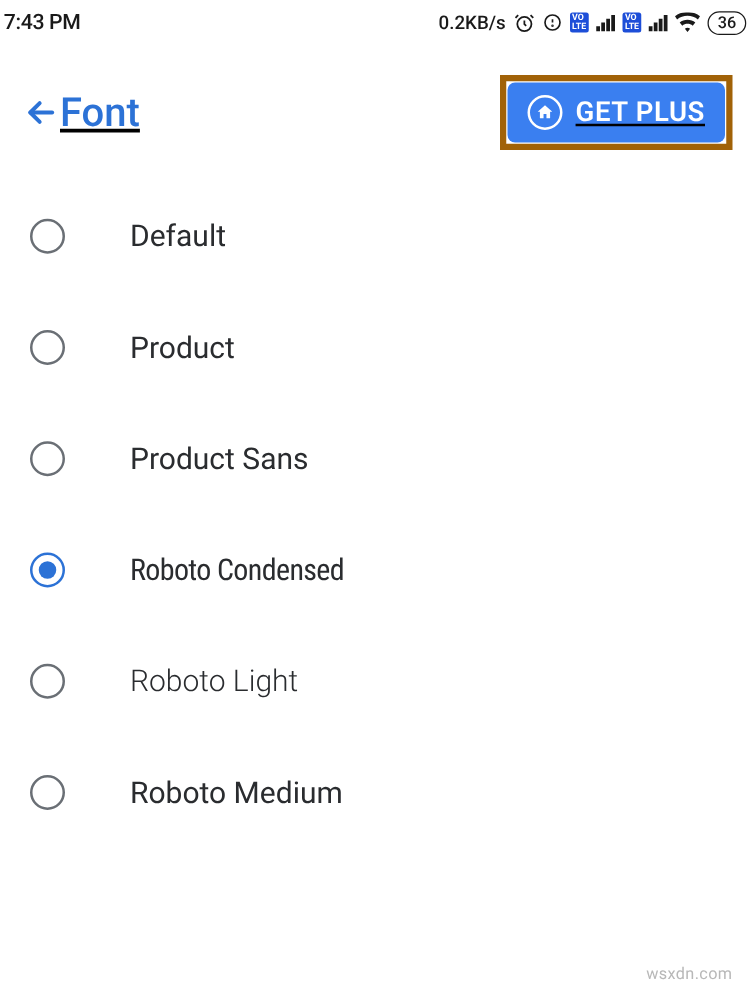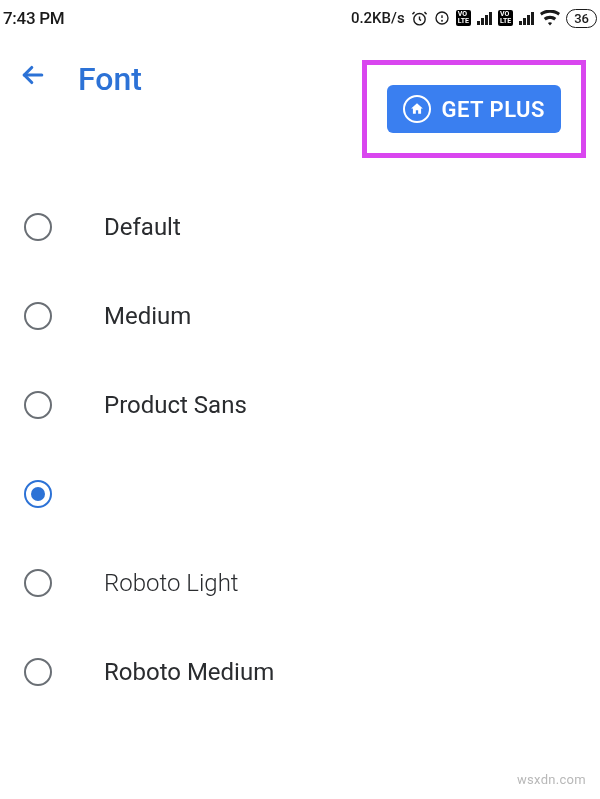--- a/index.html
+++ b/index.html
@@ -44,37 +44,37 @@
     }
     .battery {
       border: 1.5px solid #1a1a1a;
       border-radius: 10px;
       padding: 1px 7px;
       font-size: 13px;
       font-weight: 500;
     }
     .app-header {
       display: flex;
-      align-items: flex-start;
+      align-items: center;
       padding: 24px 18px 18px 18px;
-      gap: 30px;
+      text-decoration: underline;
     }
     .back-arrow {
       color: #2c72d6;
       display: flex;
     }
     .title {
       color: #2c72d6;
       font-size: 32px;
       font-weight: 500;
       flex: 1;
     }
     .get-plus-wrap {
-      border: 5px solid #d946ef;
-      padding: 20px;
+      border: 5px solid #a16207;
+      padding: 1px;
       margin-right: -4px;
     }
     .get-plus-btn {
       background: #3a7ff0;
       color: #fff;
       border: none;
       border-radius: 6px;
       padding: 10px 16px;
       font-size: 22px;
       font-weight: 600;
@@ -152,21 +152,21 @@
     }
     .signal-bars span {
       width: 3px;
       background: #1a1a1a;
     }
     .signal-bars span:nth-child(1){height:4px}
     .signal-bars span:nth-child(2){height:7px}
     .signal-bars span:nth-child(3){height:10px}
     .signal-bars span:nth-child(4){height:13px}
     .lte-badge {
-      background: #000000;
+      background: #1d4ed8;
       color: #fff;
       font-size: 7px;
       font-weight: 700;
       padding: 1px 2px;
       border-radius: 2px;
       line-height: 1;
     }
   </style>
 </head>
 <body>
@@ -233,28 +233,29 @@
   </div>
 </div>
 
 <div class="font-list" id="font-list">
     <div class="font-item">
       <div class="radio"></div>
       <div class="font-label font-default">Default</div>
     </div>
     <div class="font-item">
       <div class="radio"></div>
-      <div class="font-label font-system">Medium</div>
+      <div class="font-label font-system">Product</div>
     </div>
     <div class="font-item">
       <div class="radio"></div>
       <div class="font-label font-product-sans">Product Sans</div>
     </div>
     <div class="font-item">
       <div class="radio selected"></div>
+      <div class="font-label font-roboto-condensed">Roboto Condensed</div>
     </div>
     <div class="font-item">
       <div class="radio"></div>
       <div class="font-label font-roboto-light">Roboto Light</div>
     </div>
     <div class="font-item">
       <div class="radio"></div>
       <div class="font-label font-roboto-medium">Roboto Medium</div>
     </div>
     <div class="font-item"></div>

